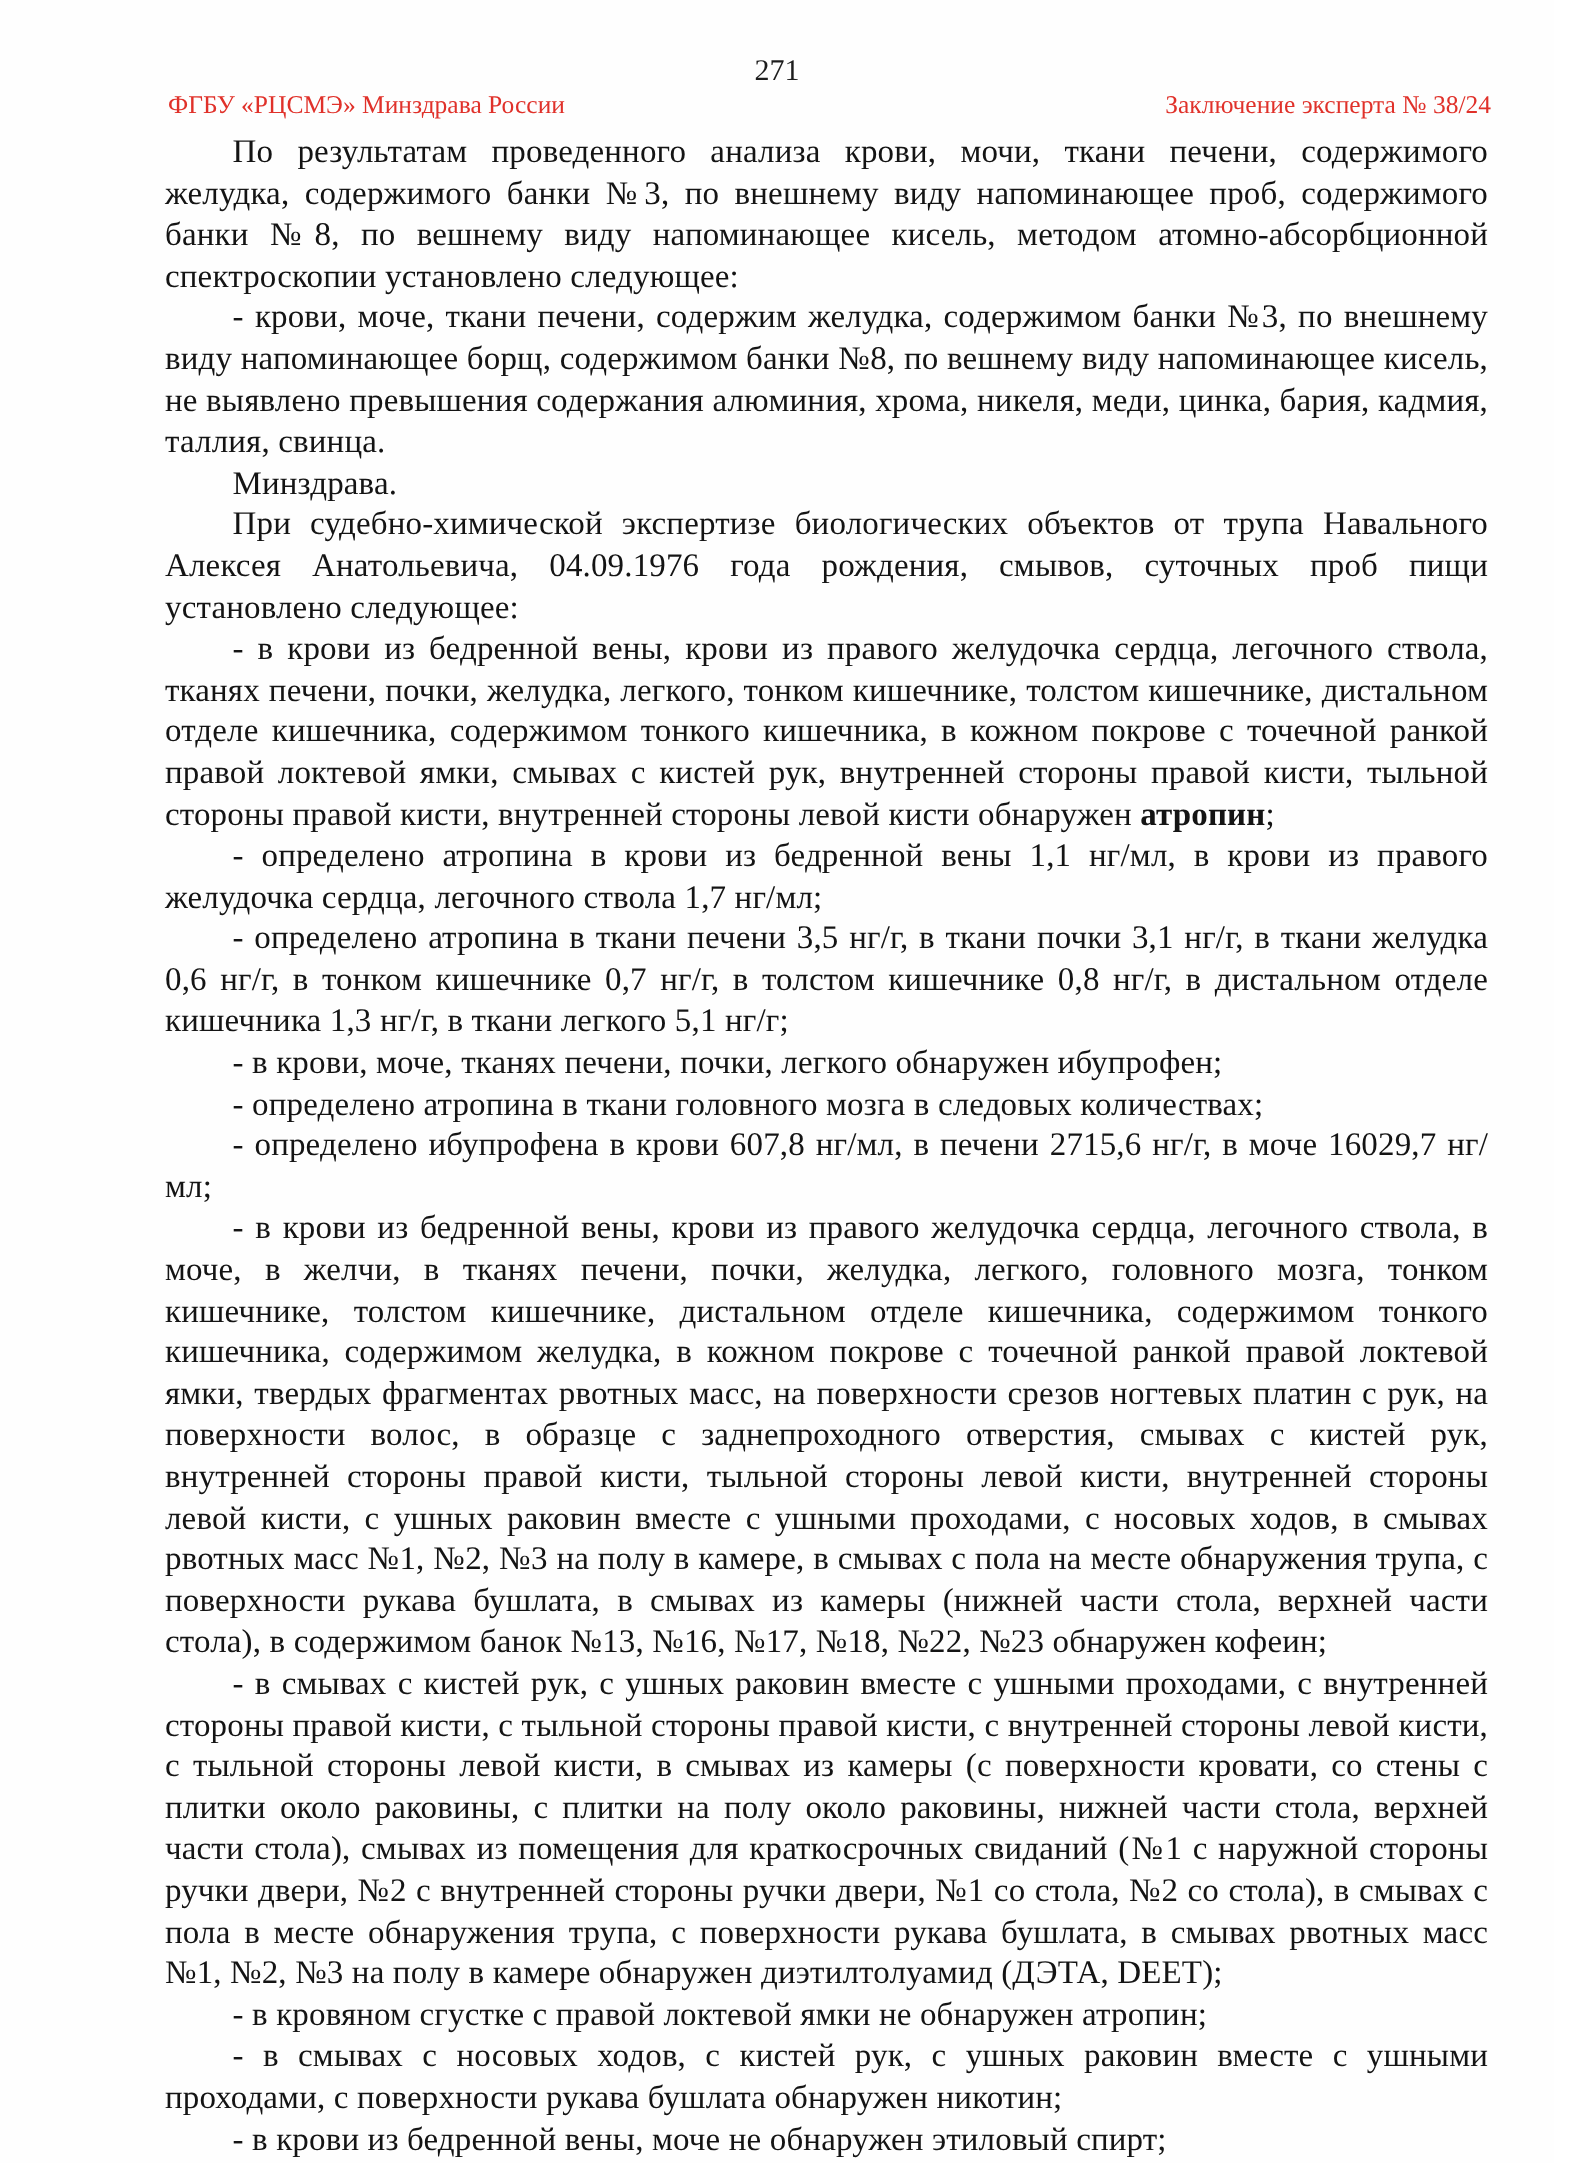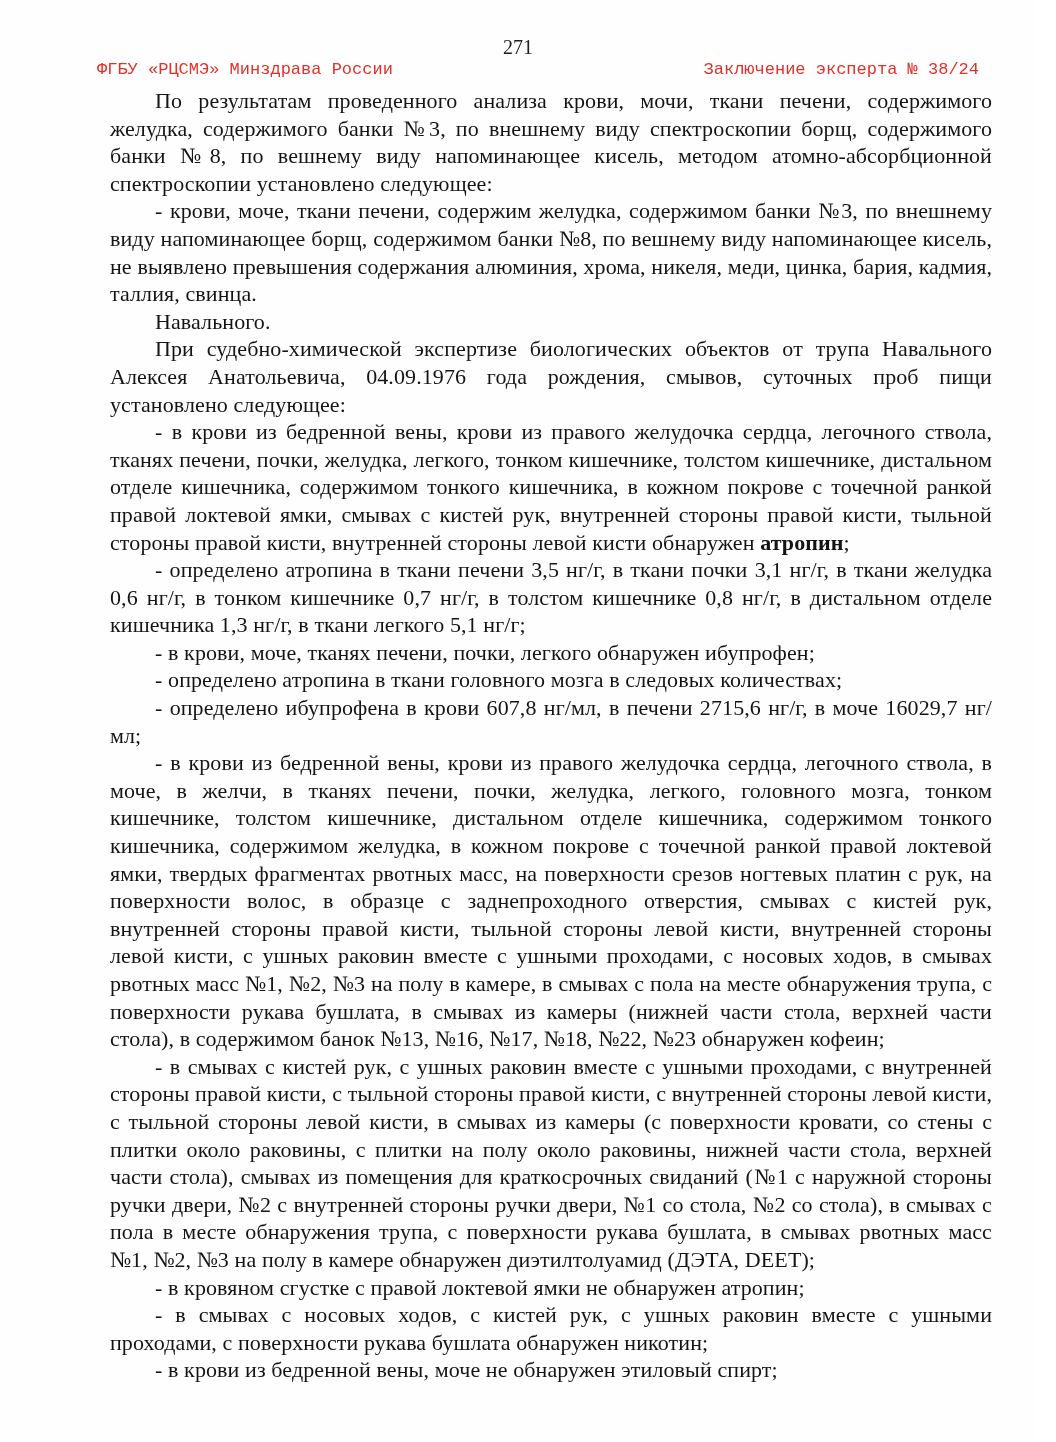--- a/index.html
+++ b/index.html
@@ -22,26 +22,26 @@
     top: 36px;
     left: 0;
     right: 0;
     text-align: center;
     font-size: 20px;
     color: #1d1d1d;
   }
   .header-row {
     position: absolute;
     top: 60px;
-    left: 97px;
+    left: 112px;
     width: 882px;
     display: flex;
     justify-content: space-between;
     align-items: baseline;
-    font-family: Liberation Mono, monospace;
+    font-family: Liberation Serif, serif;
     font-size: 17px;
     font-weight: 400;
   }
   .doc-body {
     position: absolute;
     top: 87px;
     left: 110px;
     width: 882px;
     font-size: 22px;
     line-height: 27.6px;
@@ -61,25 +61,26 @@
 </head>
 <body>
 
 <div class="page" style="color: rgb(20, 20, 20);">
   <div class="page-number">271</div>
   <div class="header-row">
     <span class="hdr-left" style="color: rgb(224, 49, 42);">ФГБУ «РЦСМЭ» Минздрава России</span>
     <span class="hdr-right" style="color: rgb(224, 49, 42); margin-left: 20px;">Заключение эксперта № 38/24</span>
   </div>
   <div class="doc-body" id="doc-body">
-      <p><span>По результатам проведенного анализа крови, мочи, ткани печени, содержимого желудка, содержимого банки №3, по внешнему виду спектроскопии борщ, содержимого банки №8, по вешнему виду напоминающее кисель, методом атомно-абсорбционной спектроскопии установлено следующее:</span></p>
+      <p><span>По результатам проведенного анализа крови, мочи, ткани печени, содержимого желудка, содержимого банки №3, по внешнему виду напоминающее проб, содержимого банки №8, по вешнему виду напоминающее кисель, методом атомно-абсорбционной спектроскопии установлено следующее:</span></p>
       <p><span>- крови, моче, ткани печени, содержим желудка, содержимом банки №3, по внешнему виду напоминающее борщ, содержимом банки №8, по вешнему виду напоминающее кисель, не выявлено превышения содержания алюминия, хрома, никеля, меди, цинка, бария, кадмия, таллия, свинца.</span></p>
-      <p><span>Навального.</span></p>
+      <p><span>Минздрава.</span></p>
       <p><span>При судебно-химической экспертизе биологических объектов от трупа Навального Алексея Анатольевича, 04.09.1976 года рождения, смывов, суточных проб пищи установлено следующее:</span></p>
       <p><span>- в крови из бедренной вены, крови из правого желудочка сердца, легочного ствола, тканях печени, почки, желудка, легкого, тонком кишечнике, толстом кишечнике, дистальном отделе кишечника, содержимом тонкого кишечника, в кожном покрове с точечной ранкой правой локтевой ямки, смывах с кистей рук, внутренней стороны правой кисти, тыльной стороны правой кисти, внутренней стороны левой кисти обнаружен </span><b>атропин</b><span>;</span></p>
+      <p><span>- определено атропина в крови из бедренной вены 1,1 нг/мл, в крови из правого желудочка сердца, легочного ствола 1,7 нг/мл;</span></p>
       <p><span>- определено атропина в ткани печени 3,5 нг/г, в ткани почки 3,1 нг/г, в ткани желудка 0,6 нг/г, в тонком кишечнике 0,7 нг/г, в толстом кишечнике 0,8 нг/г, в дистальном отделе кишечника 1,3 нг/г, в ткани легкого 5,1 нг/г;</span></p>
       <p><span>- в крови, моче, тканях печени, почки, легкого обнаружен ибупрофен;</span></p>
       <p><span>- определено атропина в ткани головного мозга в следовых количествах;</span></p>
       <p><span>- определено ибупрофена в крови 607,8 нг/мл, в печени 2715,6 нг/г, в моче 16029,7 нг/мл;</span></p>
       <p><span>- в крови из бедренной вены, крови из правого желудочка сердца, легочного ствола, в моче, в желчи, в тканях печени, почки, желудка, легкого, головного мозга, тонком кишечнике, толстом кишечнике, дистальном отделе кишечника, содержимом  тонкого кишечника, содержимом желудка,  в кожном покрове с точечной ранкой правой локтевой ямки, твердых фрагментах рвотных масс, на поверхности срезов ногтевых платин с рук, на поверхности волос, в образце с заднепроходного отверстия, смывах с кистей рук, внутренней стороны правой кисти, тыльной стороны левой кисти, внутренней стороны левой кисти, с ушных раковин вместе с ушными проходами, с носовых ходов, в смывах рвотных масс №1, №2, №3 на полу в камере, в смывах с пола на месте обнаружения трупа, с поверхности рукава бушлата, в смывах из камеры  (нижней части стола, верхней части стола), в содержимом банок №13, №16, №17, №18, №22, №23 обнаружен кофеин;</span></p>
       <p><span>- в смывах с кистей рук, с ушных раковин вместе с ушными проходами, с внутренней стороны правой кисти, с тыльной стороны правой кисти, с внутренней стороны левой кисти, с тыльной стороны левой кисти,  в смывах из камеры  (с поверхности кровати, со стены с плитки около раковины, с плитки на полу около раковины, нижней части стола, верхней части стола), смывах из помещения для краткосрочных свиданий (№1 с наружной стороны ручки двери, №2 с внутренней стороны ручки двери, №1 со стола, №2 со стола),  в смывах с пола в месте обнаружения трупа, с поверхности рукава бушлата, в смывах рвотных масс №1, №2, №3 на полу в камере обнаружен диэтилтолуамид (ДЭТА, DEET);</span></p>
       <p><span>- в кровяном сгустке с правой локтевой ямки не обнаружен атропин;</span></p>
       <p><span>- в смывах с носовых ходов, с кистей рук, с ушных раковин вместе с ушными проходами, с поверхности рукава бушлата обнаружен никотин;</span></p>
       <p><span>- в крови из бедренной вены, моче не обнаружен этиловый спирт;</span></p>
     </div>

